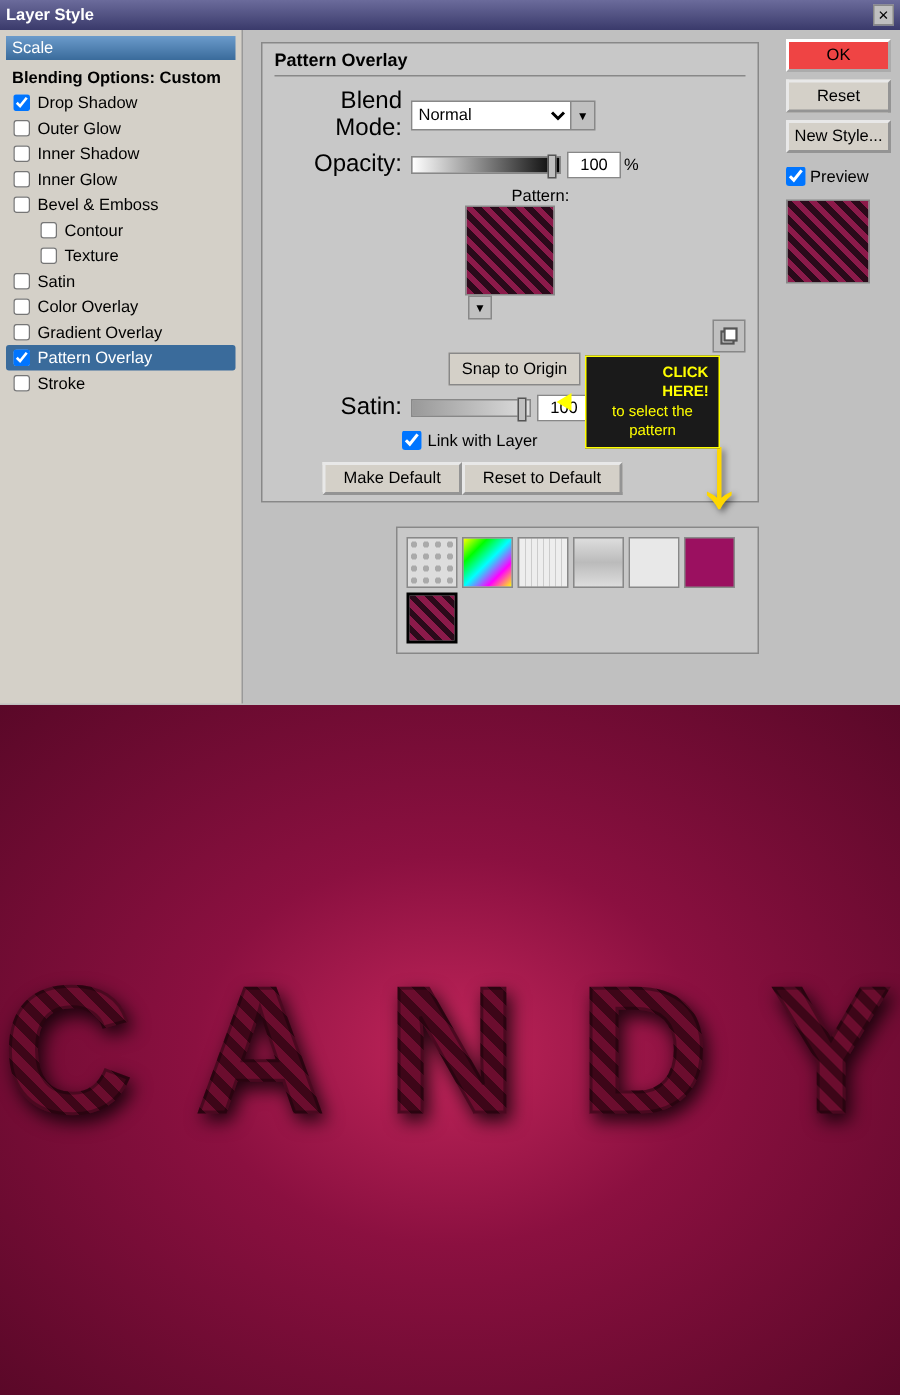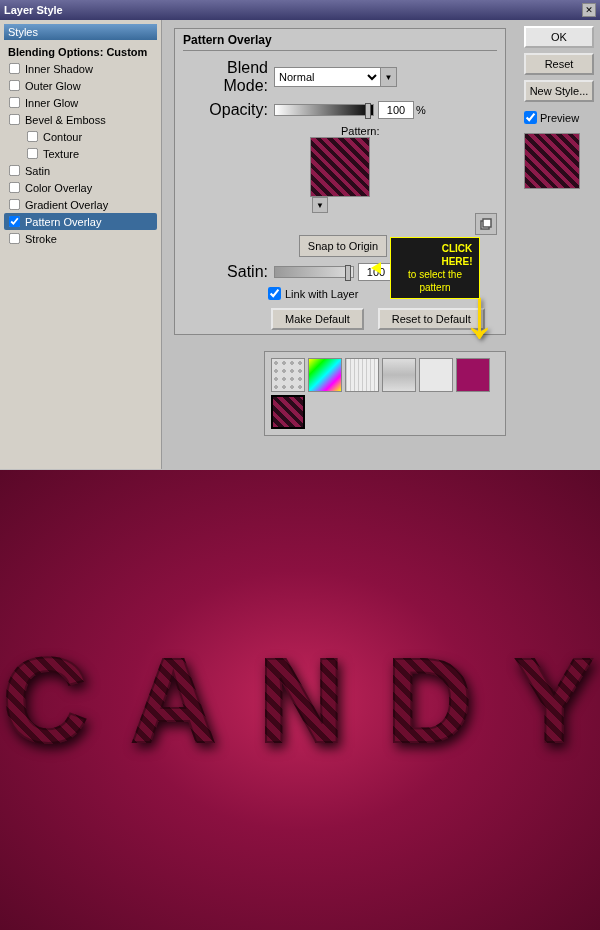--- a/index.html
+++ b/index.html
@@ -211,22 +211,22 @@
 
     .link-checkbox-row {
       display: flex;
       align-items: center;
       margin-left: 85px;
       margin-bottom: 8px;
     }
 
     .buttons-row {
       display: flex;
-      gap: 14px;
-      margin-left: 88px;
+      gap: 0;
+      margin-left: 32px;
       margin-top: 4px;
     }
     .action-btn {
       height: 22px;
       padding: 0 12px;
       background: #d4d0c8;
       border: 2px outset #e8e8e8;
       cursor: pointer;
       font-size: 11px;
     }
@@ -270,21 +270,21 @@
     .right-btn {
       width: 70px;
       height: 22px;
       background: #d4d0c8;
       border: 2px outset #e8e8e8;
       cursor: pointer;
       font-size: 11px;
       text-align: center;
     }
     .right-btn.ok {
-      background: #e5e5e5;
+      background: #ef4444;
       border: 2px outset #fff;
     }
     .preview-label {
       display: flex;
       align-items: center;
       font-size: 11px;
       gap: 3px;
       margin-top: 4px;
     }
     .preview-thumb {
@@ -406,35 +406,39 @@
 <div class="dialog-area">
 
   <div class="title-bar">
     <span class="title-bar-text">Layer Style</span>
     <div class="close-btn">✕</div>
   </div>
 
   <div class="main-layout">
 
     <div class="left-panel">
-      <div class="styles-header">Styles</div>
+      <div class="styles-header">Scale</div>
 
       <div class="layer-item bold">
         <span>Blending Options: Custom</span>
       </div>
 
+      <div class="layer-item">
+        <input type="checkbox" checked="" style="">
+        <span>Drop Shadow</span>
+      </div>
+
+      <div class="layer-item">
+        <input type="checkbox" style="">
+        <span>Outer Glow</span>
+      </div>
 
       <div class="layer-item">
         <input type="checkbox" style="">
         <span>Inner Shadow</span>
-      </div>
-
-      <div class="layer-item">
-        <input type="checkbox" style="">
-        <span>Outer Glow</span>
       </div>
 
       <div class="layer-item">
         <input type="checkbox" style="">
         <span>Inner Glow</span>
       </div>
 
       <div class="layer-item">
         <input type="checkbox" style="">
         <span>Bevel &amp; Emboss</span>

